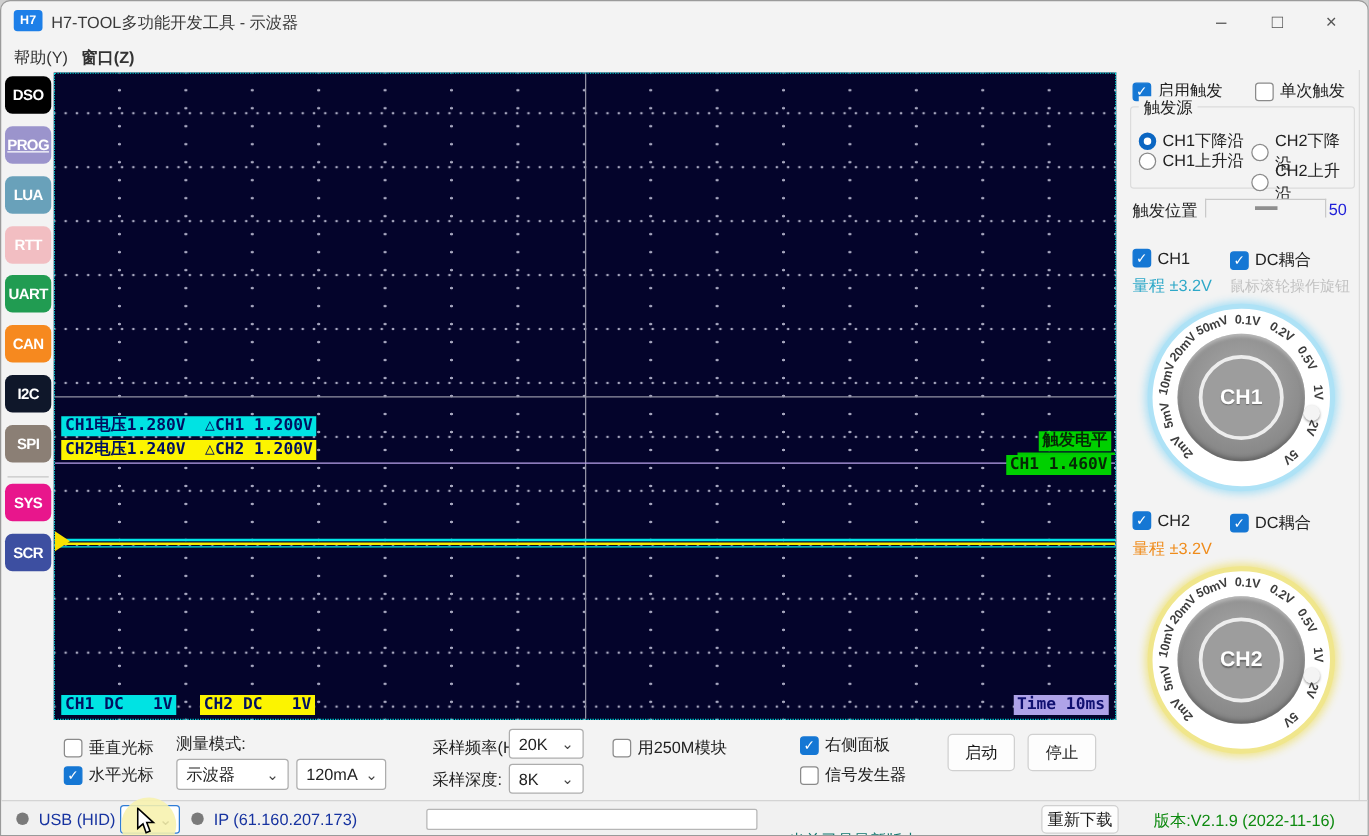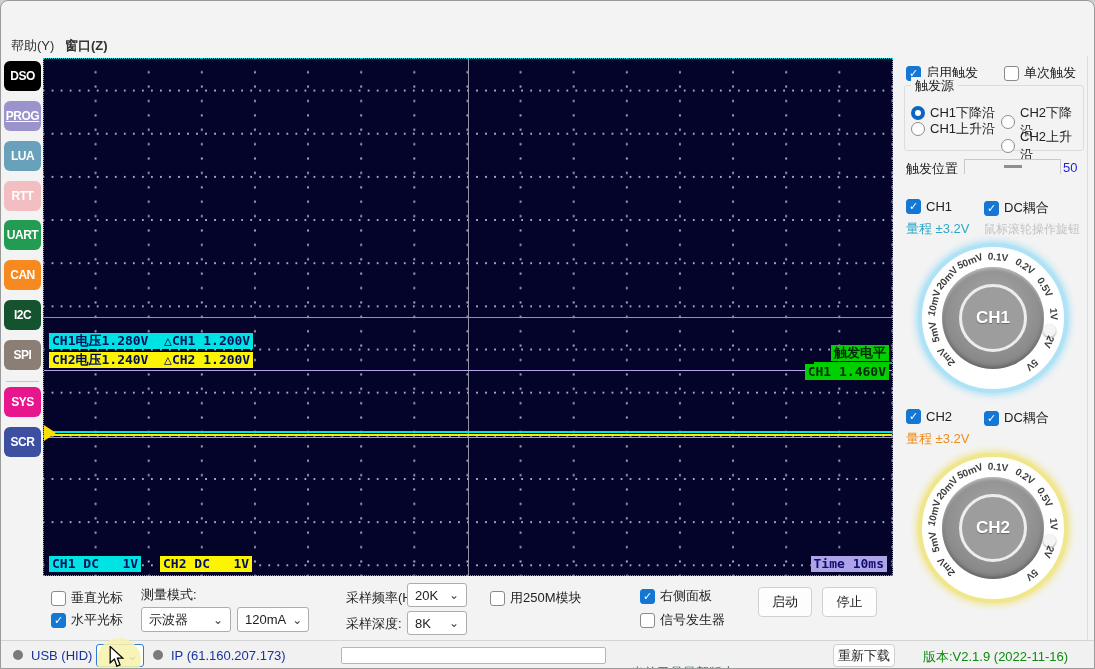--- a/index.html
+++ b/index.html
@@ -113,33 +113,40 @@
   .click-halo{position:absolute;left:96px;top:637px;width:44px;height:44px;border-radius:50%;
               background:rgba(247,241,173,0.88);z-index:5;}
   .mouse-cursor{position:absolute;left:108px;top:645px;z-index:6;}
   .panel-sep{position:absolute;left:1086px;top:55px;height:584px;width:1px;background:#DCDCDC;}
 </style>
 </head>
 <body>
 
 <div class="app">
 
+  <div class="titlebar">
+    <div class="logo">H7</div>
+    <div class="title-text">H7-TOOL多功能开发工具 - 示波器</div>
+    <div class="winbtn min">–</div>
+    <div class="winbtn max">□</div>
+    <div class="winbtn cls">×</div>
+  </div>
 
   <div class="menubar">
     <span class="menu-item m0">帮助(Y)</span>
     <span class="menu-item m1">窗口(Z)</span>
   </div>
 
   <div class="side-btn" style="top: 60px; background: #000000;">DSO</div>
   <div class="side-btn" style="top: 100px; background: rgb(155, 148, 204); text-decoration: underline;">PROG</div>
   <div class="side-btn" style="top: 140px; background: rgb(105, 161, 186);">LUA</div>
   <div class="side-btn" style="top: 180px; background: rgb(242, 190, 194);">RTT</div>
   <div class="side-btn" style="top: 219px; background: rgb(33, 156, 82);">UART</div>
   <div class="side-btn" style="top: 259px; background: rgb(246, 137, 31);">CAN</div>
-  <div class="side-btn" style="top: 299px; background: #14532d;">I2C</div>
+  <div class="side-btn" style="top: 299px; background: #0f172a;">I2C</div>
   <div class="side-btn" style="top: 339px; background: rgb(139, 127, 117);">SPI</div>
   <div class="side-sep"></div>
   <div class="side-btn" style="top: 386px; background: rgb(232, 22, 140);">SYS</div>
   <div class="side-btn" style="top: 426px; background: rgb(61, 79, 161);">SCR</div>
 
   <div class="scope">
     <div class="grid-vline"></div>
     <div class="grid-hline"></div>
     <div class="cursor-line"></div>
     <div class="trigger-line"></div>

